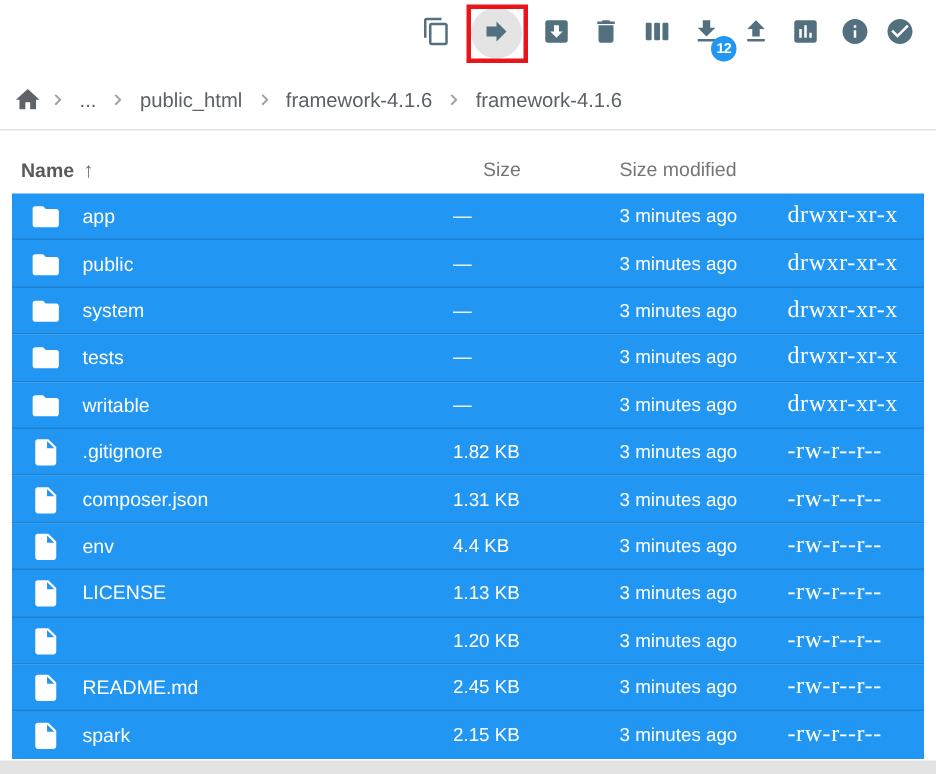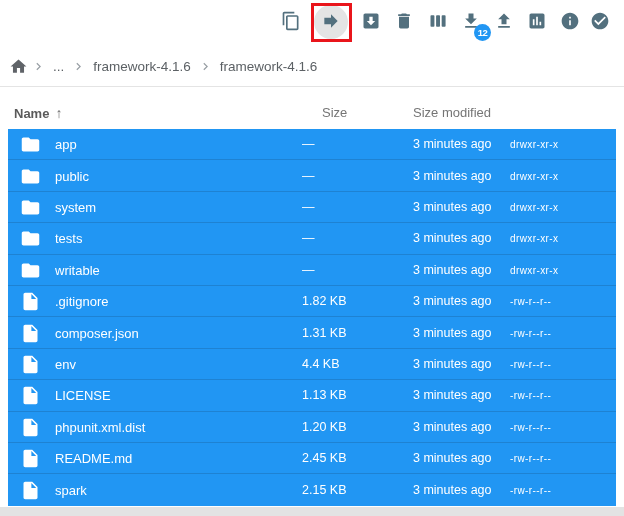--- a/index.html
+++ b/index.html
@@ -57,22 +57,22 @@
     border-bottom:1px solid #1e82d2; cursor:pointer; color:#fff;
   }
   .row:last-child { border-bottom:none; }
   .cell { position:absolute; top:50%; transform:translateY(-50%); white-space:nowrap; }
   .c-icon { left:12px; width:22px; height:20px; }
   .c-icon svg { width:21px; height:21px; fill:#ffffff; display:block; }
   .c-name { left:47px; font-size:13px; }
   .c-size { left:294px; font-size:12.5px; }
   .c-modified { left:405px; font-size:12.5px; }
   .c-perms {
-    left:502px; font-size:10px;
-    font-family:Liberation Sans, sans-serif;
+    left:517px; font-size:16px;
+    font-family:Liberation Serif, serif;
     letter-spacing:0.4px;
   }
   
   .bottom-strip { position:absolute; left:0; top:507px; width:624px; height:9px; background:#e3e3e3; }
 </style>
 </head>
 <body>
 
 <div class="toolbar">
   <div class="move-circle"></div>
@@ -152,20 +152,28 @@
   <span id="crumb-items" style="display:flex;align-items:center;">
   <span style="display:flex;align-items:center;">
     <span class="crumb-sep">
           <svg viewBox="0 0 24 24">
             <path d="M10 6L8.59 7.41 13.17 12l-4.58 4.59L10 18l6-6z"></path>
           </svg>
         </span>
     <span class="crumb">...</span>
   </span>
 
+  <span style="display:flex;align-items:center;">
+    <span class="crumb-sep">
+          <svg viewBox="0 0 24 24">
+            <path d="M10 6L8.59 7.41 13.17 12l-4.58 4.59L10 18l6-6z"></path>
+          </svg>
+        </span>
+    <span class="crumb">public_html</span>
+  </span>
 
   <span style="display:flex;align-items:center;">
     <span class="crumb-sep">
           <svg viewBox="0 0 24 24">
             <path d="M10 6L8.59 7.41 13.17 12l-4.58 4.59L10 18l6-6z"></path>
           </svg>
         </span>
     <span class="crumb">framework-4.1.6</span>
   </span>
 
@@ -304,21 +312,20 @@
     <span class="cell c-perms">-rw-r--r--</span>
   </div>
 
   <div class="row">
 
     <span class="cell c-icon icon-file">
         <svg viewBox="0 0 24 24">
           <path d="M6 2c-1.1 0-2 .9-2 2v16c0 1.1.9 2 2 2h12c1.1 0 2-.9 2-2V8l-6-6H6zm7 7V3.5L18.5 9H13z"></path>
         </svg>
       </span>
-    <span class="cell c-name">phpunit.xml.dist</span>
     <span class="cell c-size">1.20 KB</span>
     <span class="cell c-modified">3 minutes ago</span>
     <span class="cell c-perms">-rw-r--r--</span>
   </div>
 
   <div class="row">
 
     <span class="cell c-icon icon-file">
         <svg viewBox="0 0 24 24">
           <path d="M6 2c-1.1 0-2 .9-2 2v16c0 1.1.9 2 2 2h12c1.1 0 2-.9 2-2V8l-6-6H6zm7 7V3.5L18.5 9H13z"></path>

